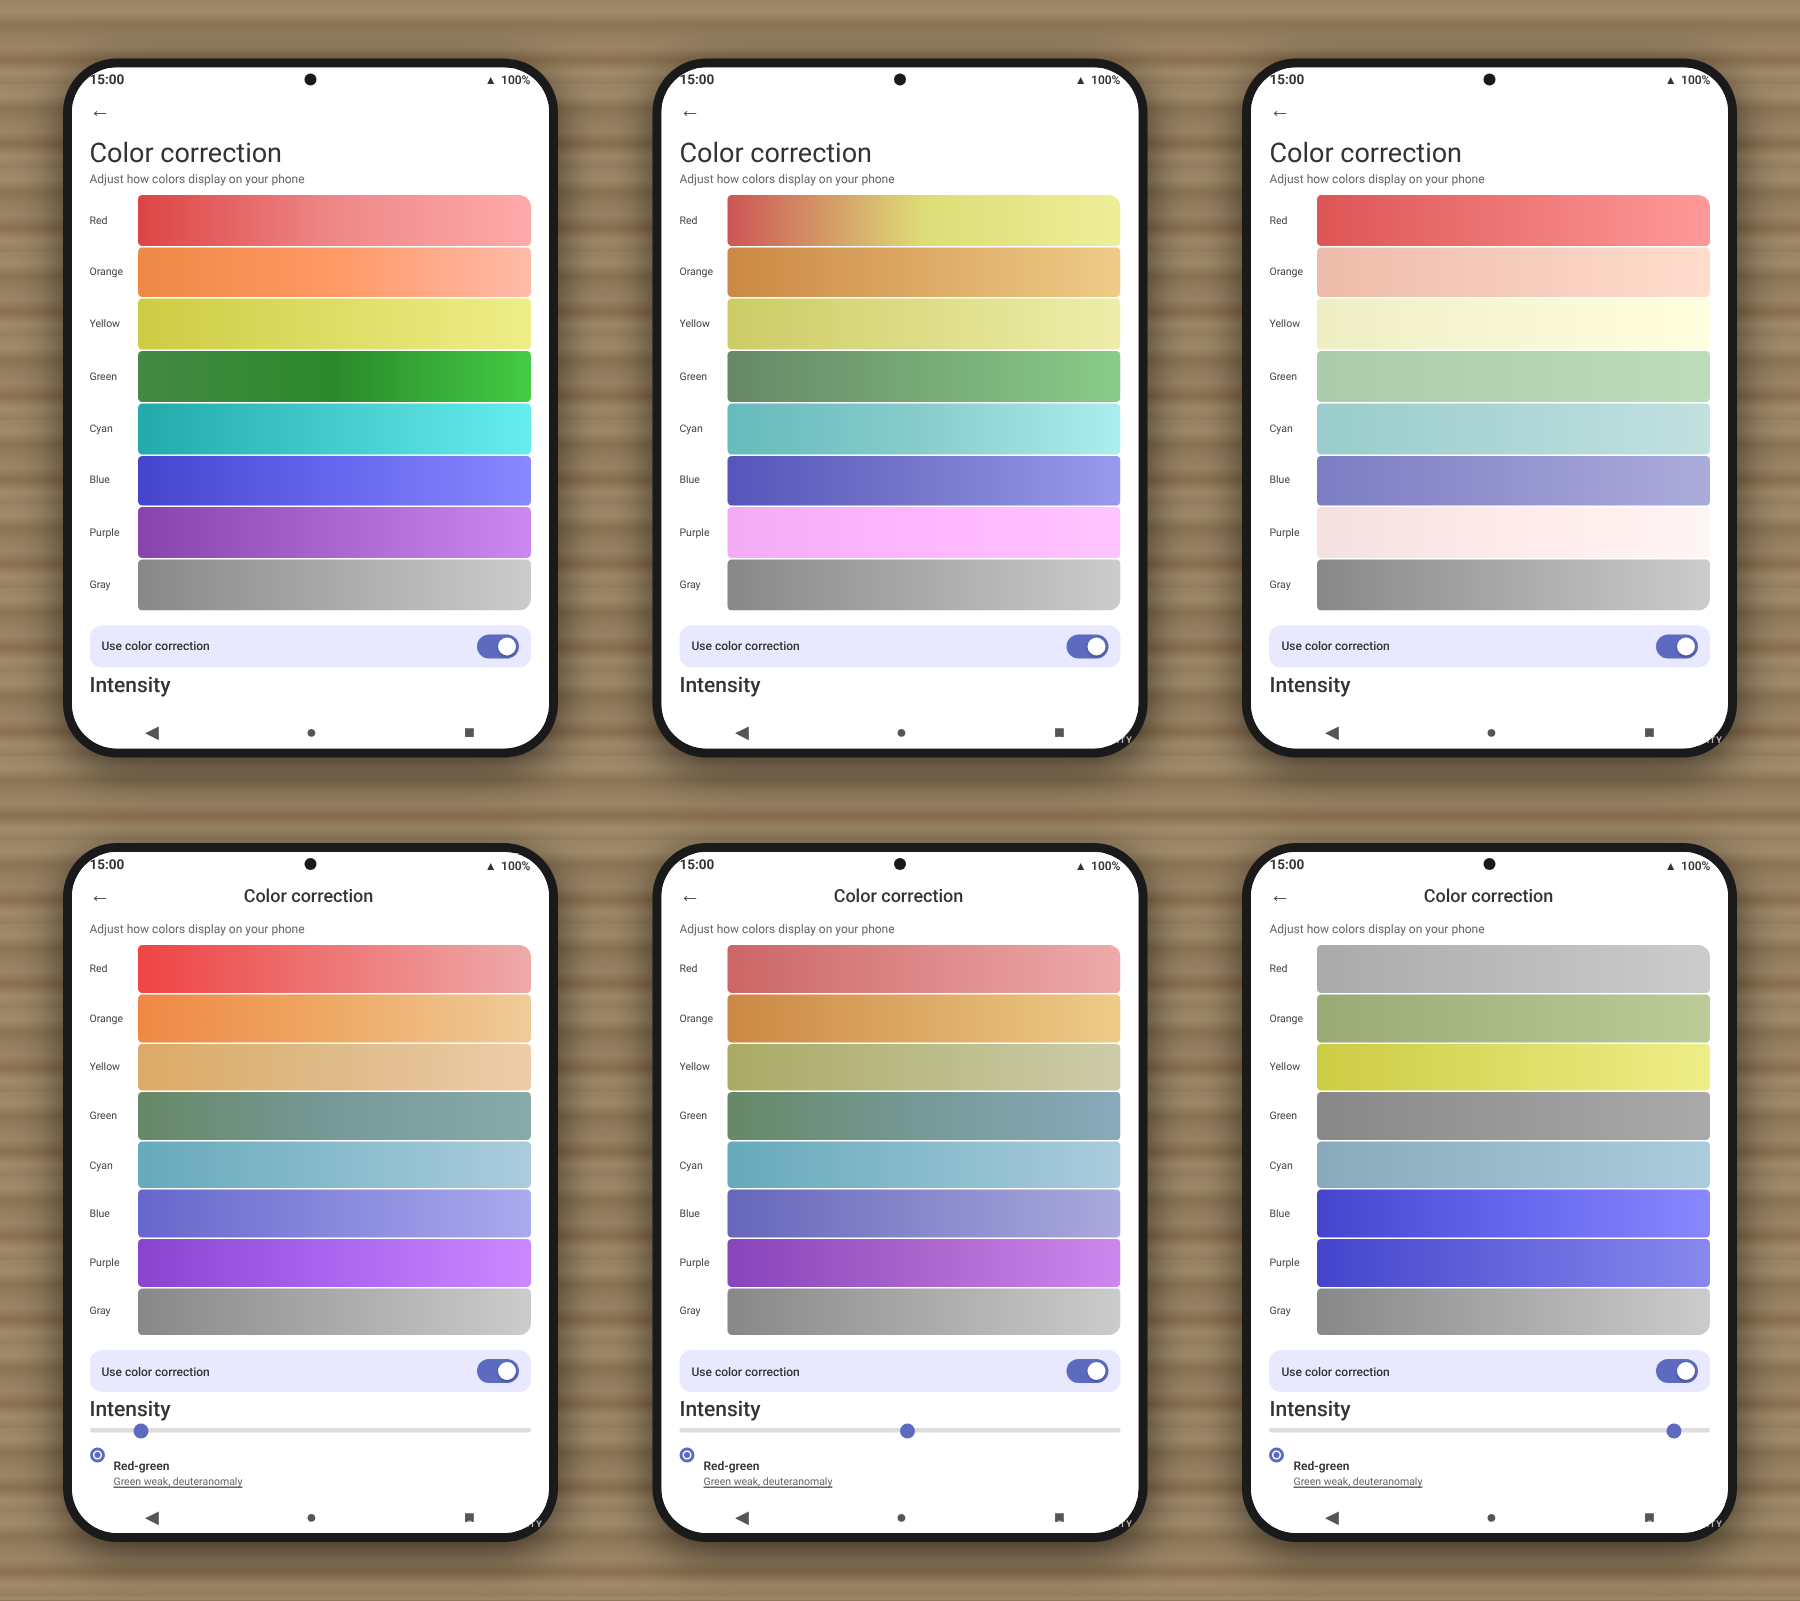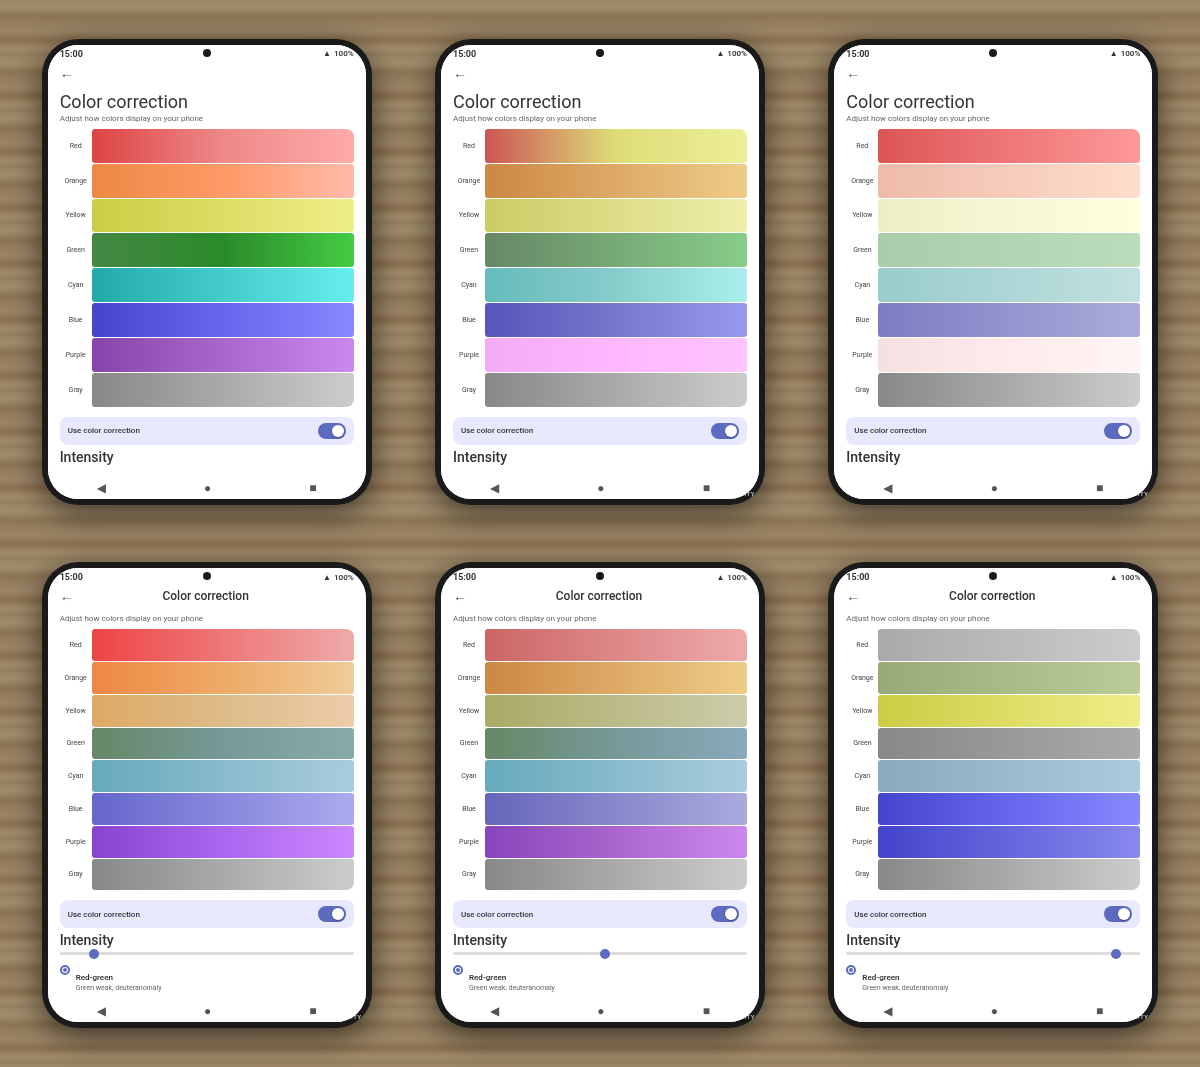--- a/index.html
+++ b/index.html
@@ -133,21 +133,20 @@
       display: flex;
       align-items: center;
       flex: 1;
     }
 
     .swatch-label {
       font-size: 7px;
       color: #444;
       width: 32px;
       flex-shrink: 0;
-      text-align: center;
     }
 
     .swatch-bar {
       flex: 1;
       height: 100%;
       border-radius: 3px;
       min-height: 14px;
     }
 
     
@@ -250,21 +249,21 @@
       position: absolute;
       width: 4px;
       height: 4px;
       background: #5C6BC0;
       border-radius: 50%;
       top: 1px;
       left: 1px;
     }
 
     .radio-text { font-size: 8px; color: #333; font-weight: 600; }
-    .radio-sub { font-size: 7px; color: #666; display: block; }
+    .radio-sub { font-size: 7px; color: #666; display: block; text-decoration: underline; }
 
     .bottom-nav {
       background: white;
       display: flex;
       justify-content: space-around;
       padding: 6px 0 4px;
       flex-shrink: 0;
     }
 
     .bottom-nav span { font-size: 12px; color: #555; }

